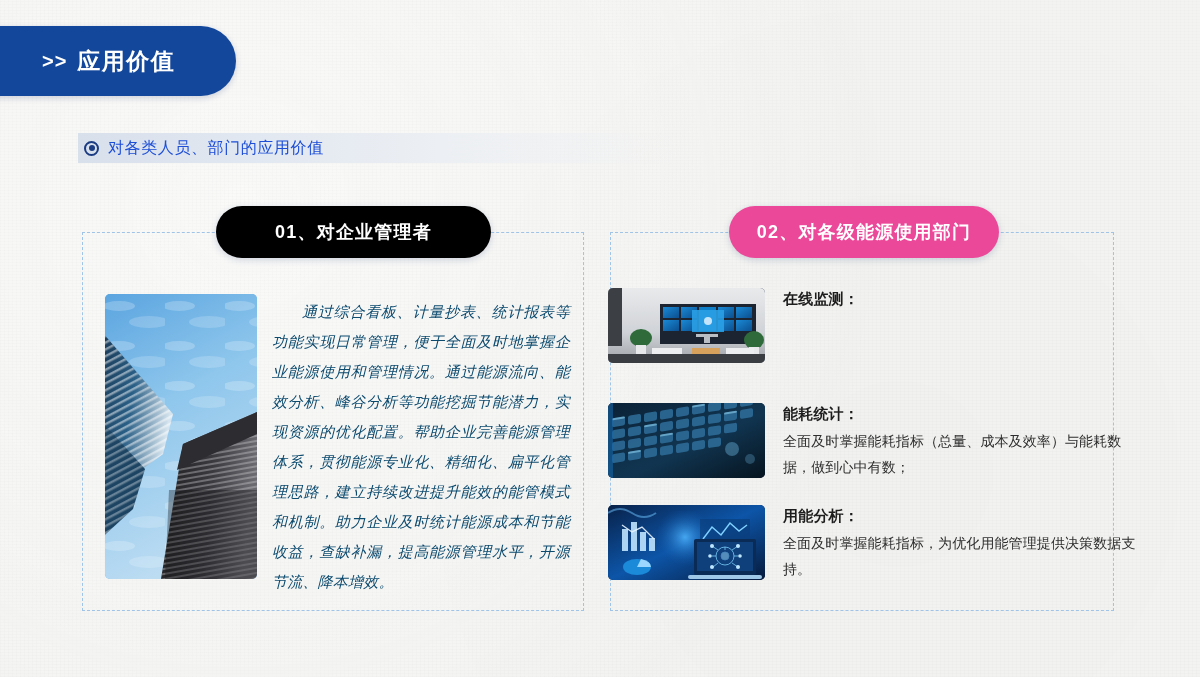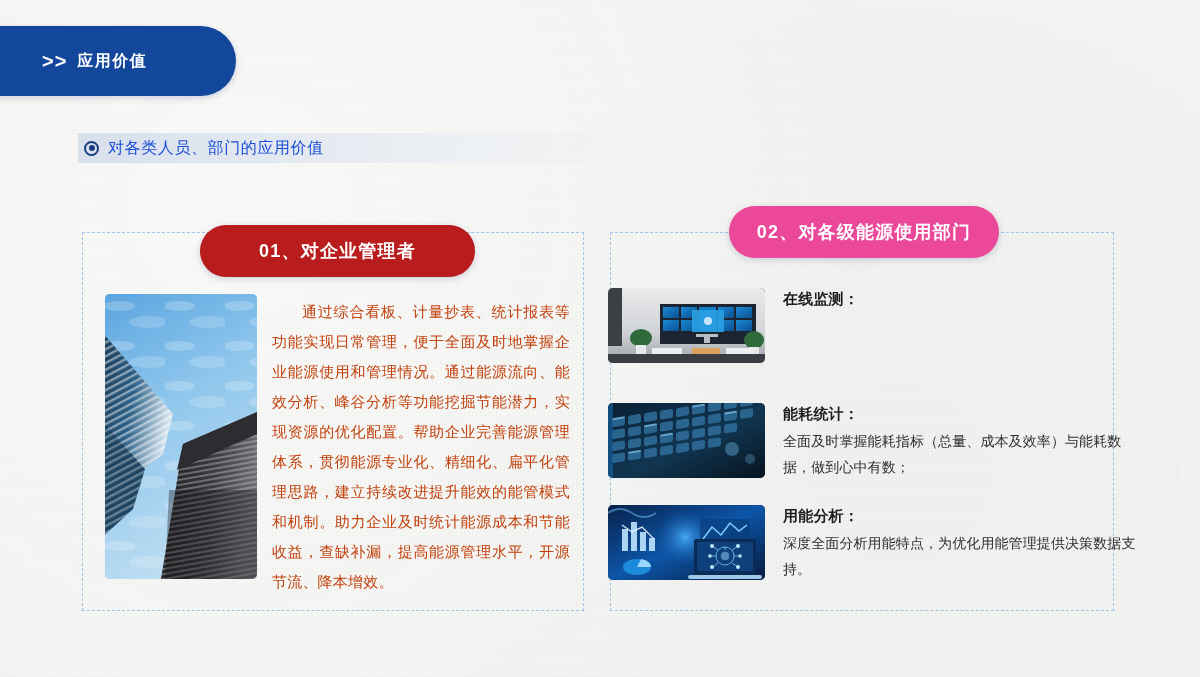--- a/index.html
+++ b/index.html
@@ -48,21 +48,21 @@
   }
   .chevrons {
     color: #ffffff;
     font-size: 20px;
     font-weight: 700;
     letter-spacing: 1px;
     line-height: 1;
   }
   .section-tab-title {
     color: #ffffff;
-    font-size: 16px;
+    font-size: 23px;
     font-weight: 700;
     letter-spacing: 1.5px;
     line-height: 1;
   }
 
   
   .subhead-band {
     position: absolute;
     left: 78px;
     top: 133px;
@@ -124,24 +124,23 @@
     display: flex;
     align-items: center;
     justify-content: center;
     color: #ffffff;
     font-size: 18px;
     font-weight: 700;
     letter-spacing: 1.2px;
     box-shadow: 0 2px 7px rgba(20,50,110,0.18);
   }
   .pill-1 {
-    left: 200px;
+    left: 216px;
     width: 275px;
-    background: #b91c1c;
-    margin-top: 19px;
+    background: #000000;
   }
   .pill-2 {
     left: 729px;
     width: 270px;
     background: #ec4899;
   }
 
   
   .left-photo {
     position: absolute;
@@ -153,26 +152,27 @@
     overflow: hidden;
     background: #6fb4e4;
   }
   .left-photo svg { display: block; }
 
   .left-text {
     position: absolute;
     left: 272px;
     top: 297px;
     width: 298px;
-    color: #c2410c;
+    color: #0c4a6e;
     font-size: 15px;
     line-height: 30px;
     text-align: justify;
     text-indent: 30px;
     letter-spacing: 0.2px;
+    font-style: italic;
   }
 
   
   .rc-item {
     position: absolute;
     left: 608px;
     display: flex;
     gap: 18px;
   }
   .rc-item-1 { top: 288px; }
@@ -445,15 +445,15 @@
         <circle cx="104" cy="62" r="2"></circle>
           <circle cx="130" cy="62" r="2"></circle>
         <circle cx="102" cy="51" r="1.8"></circle>
           <circle cx="132" cy="51" r="1.8"></circle>
       </g>
       <rect x="80" y="70" width="74" height="4" rx="2" fill="#9fc7e8"></rect>
     </svg>
   </div>
   <div class="rc-body">
     <div class="rc-title">用能分析：</div>
-    <div class="rc-desc">深度全面分析用能特点，为优化用能管理提供决策数据支持。</div>
+    <div class="rc-desc">全面及时掌握能耗指标，为优化用能管理提供决策数据支持。</div>
   </div>
 </div>
 
 </body></html>

